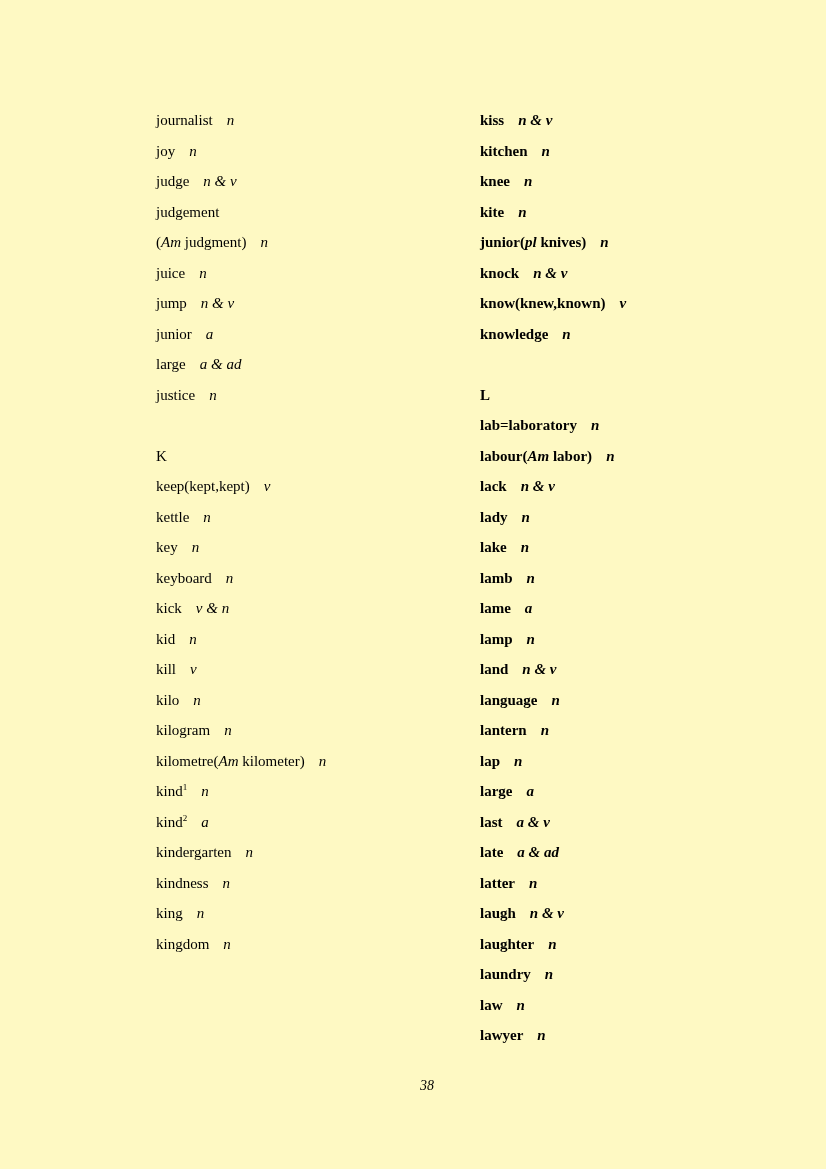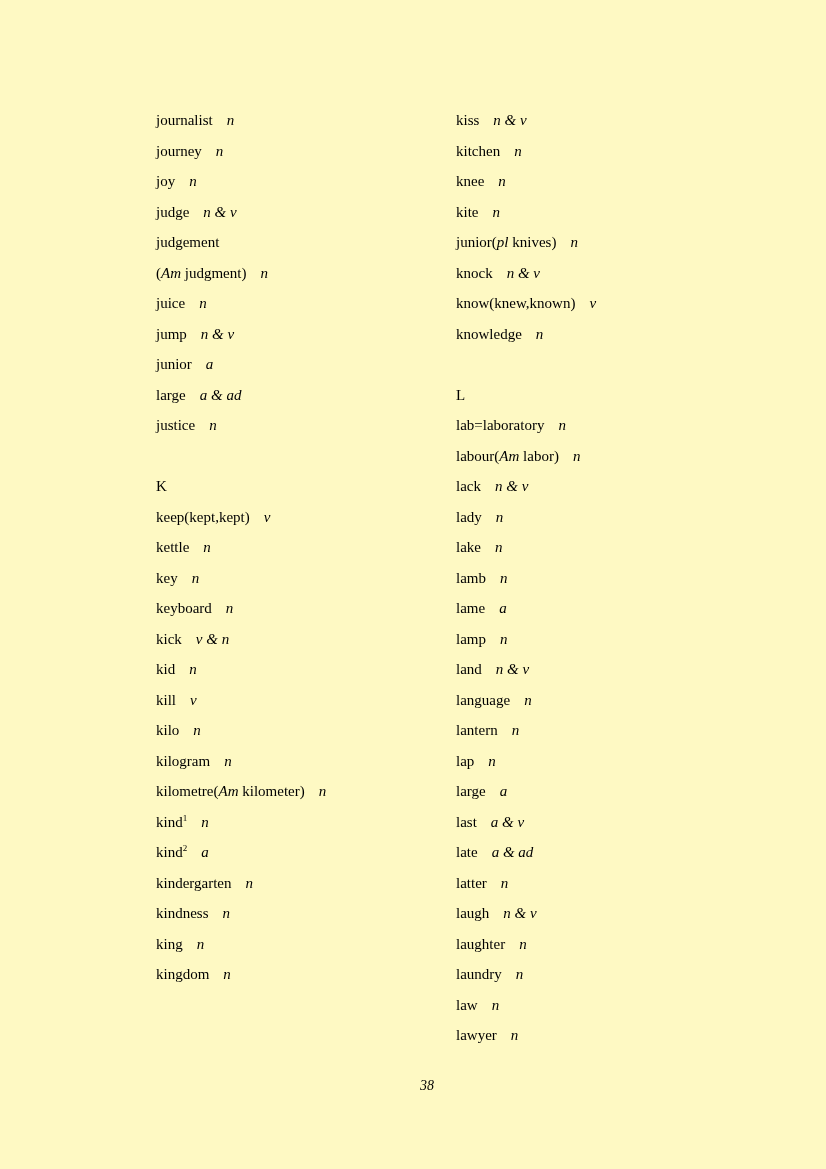--- a/index.html
+++ b/index.html
@@ -15,21 +15,21 @@
     font-family: "Liberation Serif", serif;
     color: #000000;
     overflow: hidden;
   }
   .col {
     position: absolute;
     top: 105px;
     width: 300px;
   }
   .col-left  { left: 156px; }
-  .col-right { left: 456px; }
+  .col-right { left: 480px; font-weight: bold; }
   .row {
     height: 30.53px;
     line-height: 30.53px;
     font-size: 15px;
     white-space: pre;
     overflow: visible;
   }
   .row .pos {
     font-style: italic;
     margin-left: 14px;
@@ -54,21 +54,20 @@
     line-height: 18px;
     font-style: italic;
   }
 </style>
 </head>
 <body>
 
 <div class="page">
   <div class="col col-left">
       <div class="row"><span><span>journalist</span></span><span class="pos">n</span></div>
-      <div class="row"><span><span>journey</span></span><span class="pos">n</span></div>
       <div class="row"><span><span>joy</span></span><span class="pos">n</span></div>
       <div class="row"><span><span>judge</span></span><span class="pos">n &amp; v</span></div>
       <div class="row"><span><span>judgement</span></span></div>
       <div class="row"><span><span>(</span><span class="it">Am</span><span> judgment)</span></span><span class="pos">n</span></div>
       <div class="row"><span><span>juice</span></span><span class="pos">n</span></div>
       <div class="row"><span><span>jump</span></span><span class="pos">n &amp; v</span></div>
       <div class="row"><span><span>junior</span></span><span class="pos">a</span></div>
       <div class="row"><span><span>large</span></span><span class="pos">a &amp; ad</span></div>
       <div class="row"><span><span>justice</span></span><span class="pos">n</span></div>
       <div class="row"></div>

